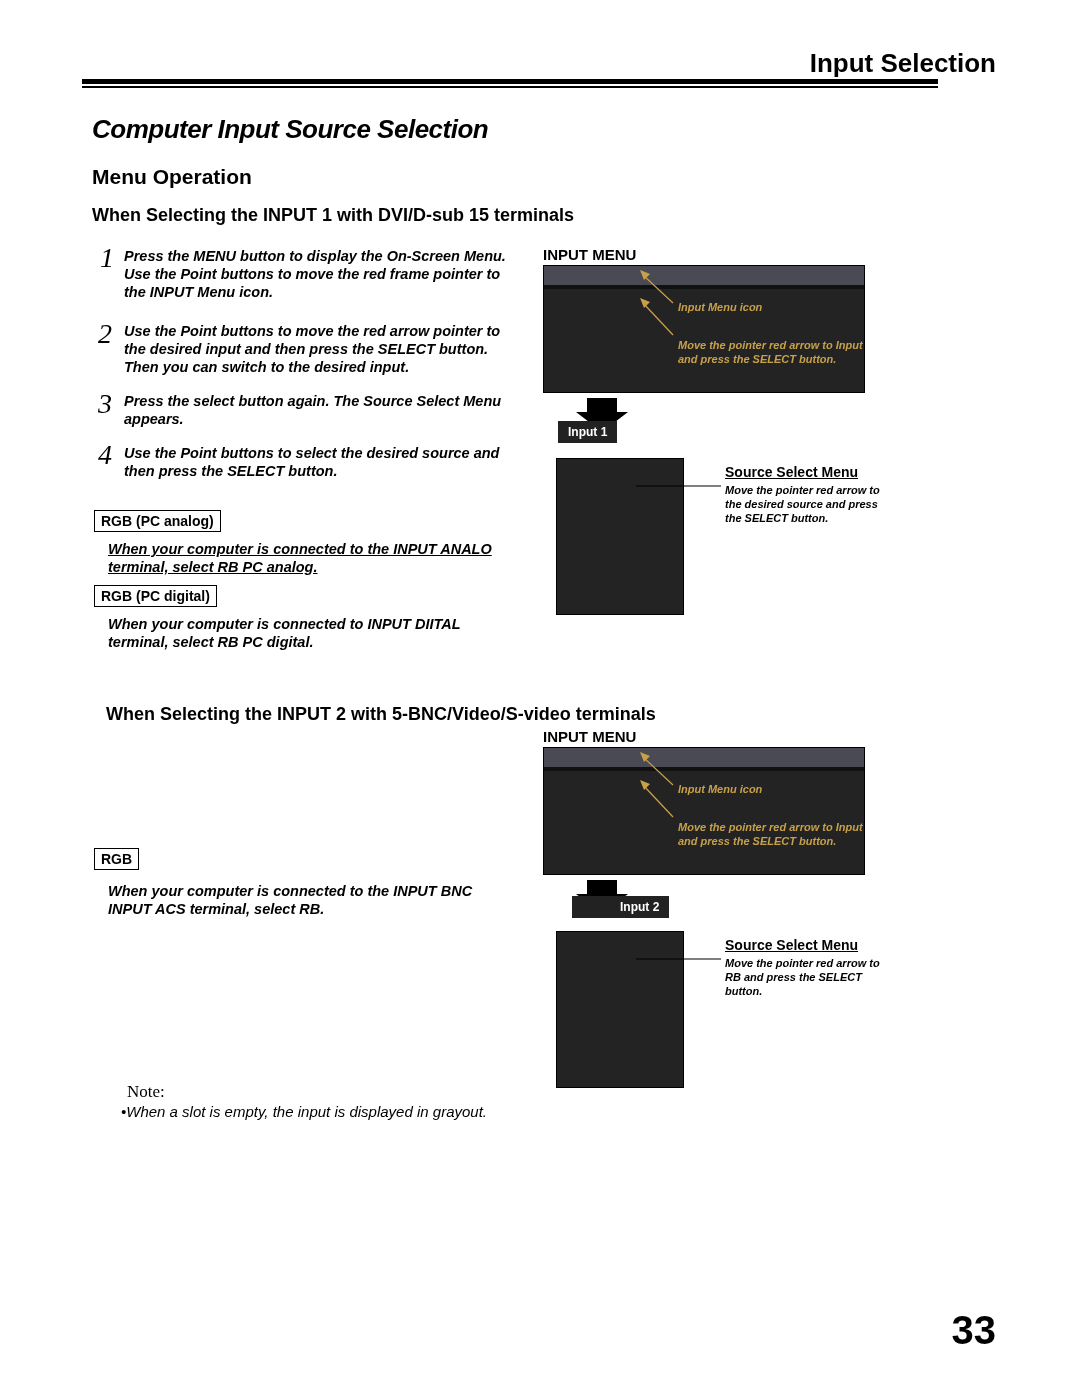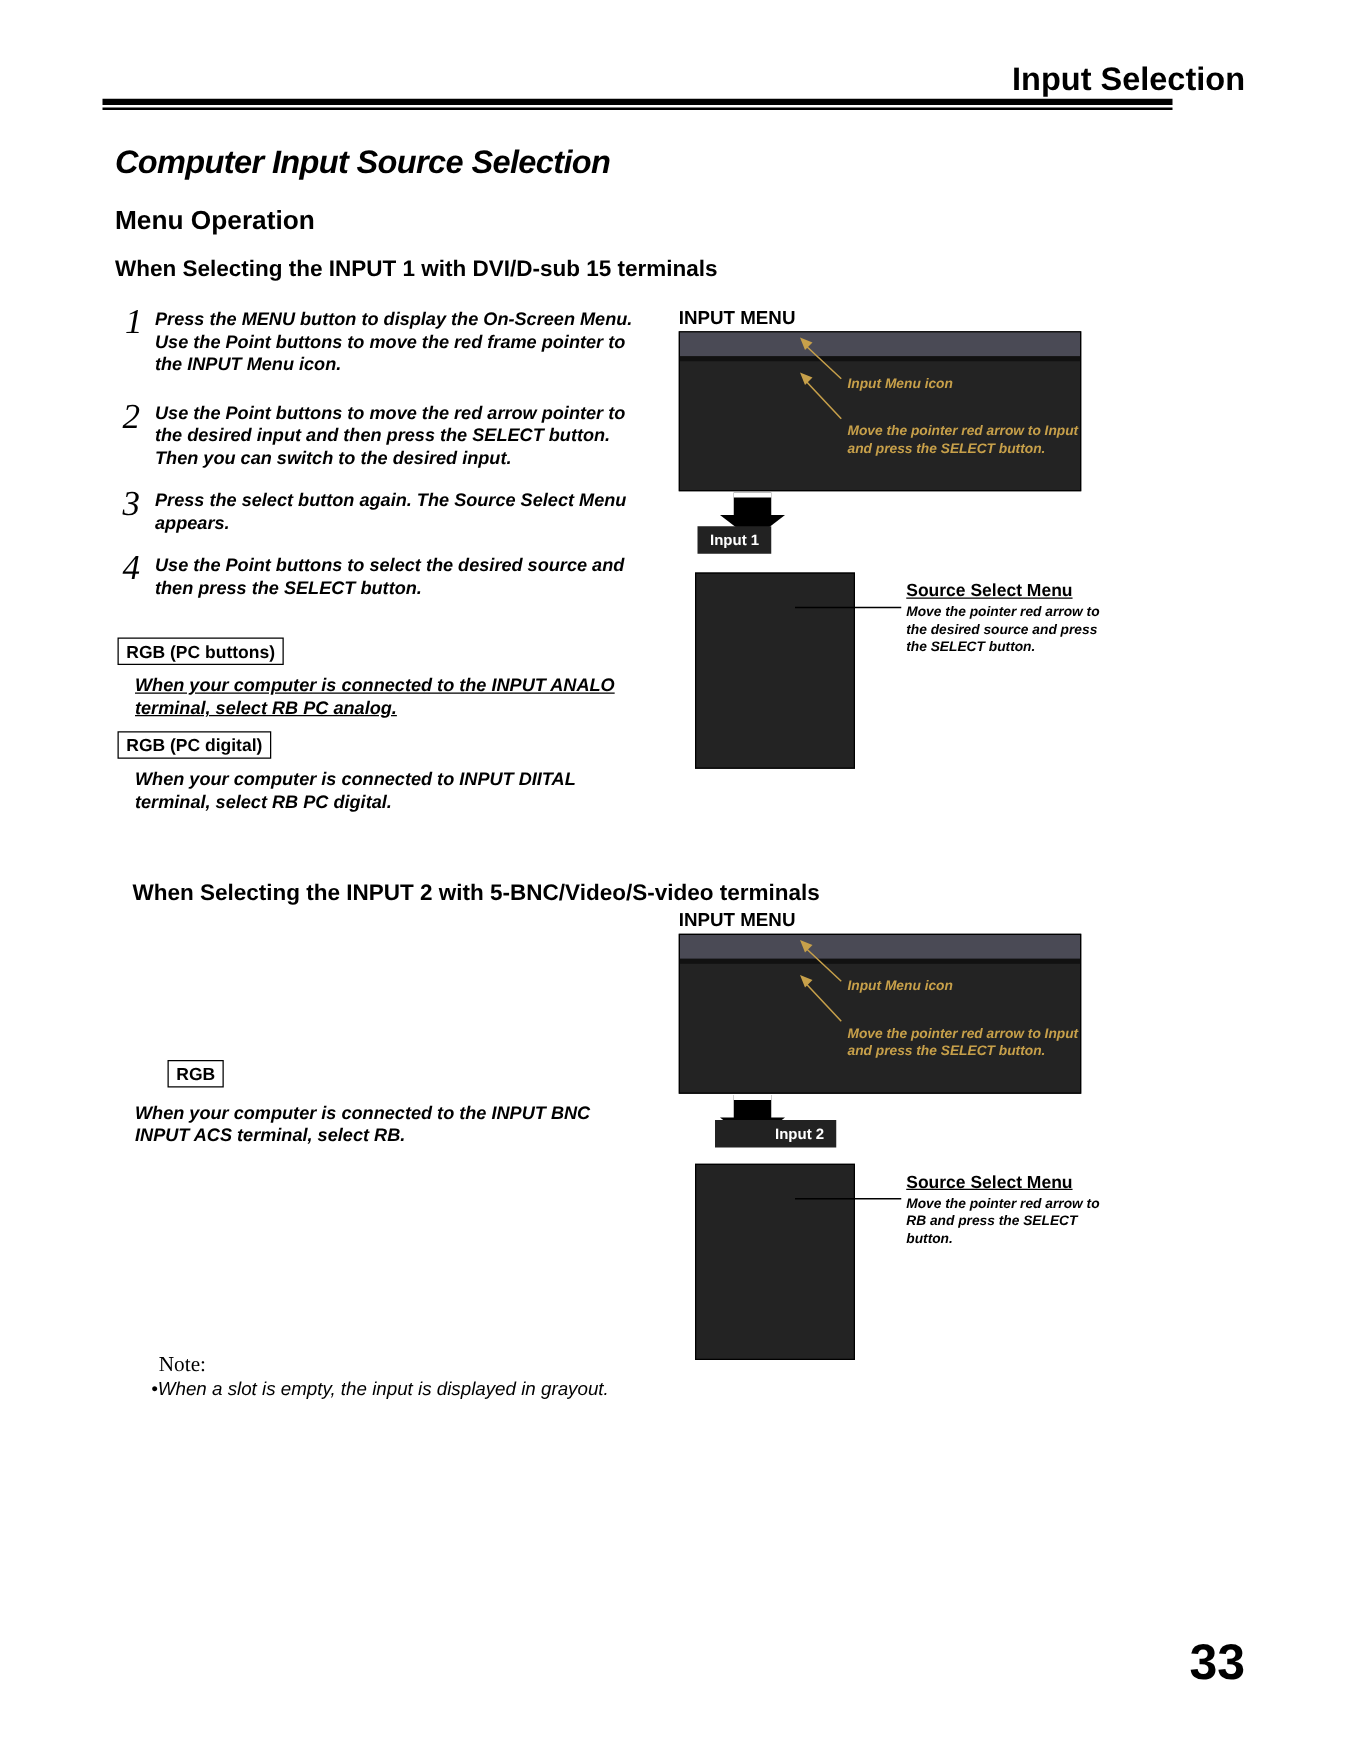--- a/index.html
+++ b/index.html
@@ -123,21 +123,21 @@
 
 <div class="stepnum" style="left:98px; top:318px;">2</div>
 <div class="steptext" style="left:124px; top:322px;">Use the Point        buttons to move the red arrow pointer to the desired input and then press the SELECT button. Then you can switch to the desired input.</div>
 
 <div class="stepnum" style="left:98px; top:388px;">3</div>
 <div class="steptext" style="left:124px; top:392px;">Press the select button again. The Source Select Menu appears.</div>
 
 <div class="stepnum" style="left:98px; top:439px;">4</div>
 <div class="steptext" style="left:124px; top:444px;">Use the Point        buttons to select the desired source and then press the SELECT button.</div>
 
-<div class="box-label" style="left:94px; top:510px;">RGB (PC buttons)</div>
+<div class="box-label" style="left:94px; top:510px;">RGB (PC analog)</div>
 <div class="desc-text" style="left:108px; top:540px;text-decoration:underline;">When your computer is connected to the INPUT  ANALO terminal, select RB PC analog.</div>
 
 <div class="box-label" style="left:94px; top:585px;">RGB (PC digital)</div>
 <div class="desc-text" style="left:108px; top:615px;">When your computer is connected to INPUT  DIITAL terminal, select RB PC digital.</div>
 
 <div class="rcol-label" style="left:543px; top:246px;">INPUT MENU</div>
 <div class="menu-img" style="left:543px; top:265px; width:320px; height:126px;">
   <div class="menu-topstrip"></div>
     <div class="menu-secondstrip"></div>
 </div>
@@ -185,19 +185,19 @@
 </div>
 <div class="input-chip" style="left:572px; top:896px;padding-left:48px;">Input 2</div>
 
 <div class="menu-img" style="left:556px; top:931px; width:126px; height:155px;"></div>
 <div class="src-label" style="left:725px; top:937px;">Source Select Menu</div>
 <svg class="callout" style="left:556px; top:931px;" width="200" height="60">
   <line x1="80" y1="28" x2="165" y2="28"></line>
 </svg>
 <div class="pointer-text" style="left:725px; top:956px; width:170px;">Move the pointer red arrow to RB and press the SELECT button.</div>
 
-<div class="box-label" style="left:94px; top:848px;margin-left:40px;">RGB</div>
+<div class="box-label" style="left:94px; top:848px;">RGB</div>
 <div class="desc-text" style="left:108px; top:882px;">When your computer is connected to the INPUT   BNC INPUT ACS terminal, select RB.</div>
 
 <div class="note-hd" style="left:127px; top:1082px;">Note:</div>
 <div class="note-txt" style="left:121px; top:1103px;">•When a slot is empty, the input is displayed in grayout.</div>
 
 <div class="pagenum">33</div>
 
 </body></html>

